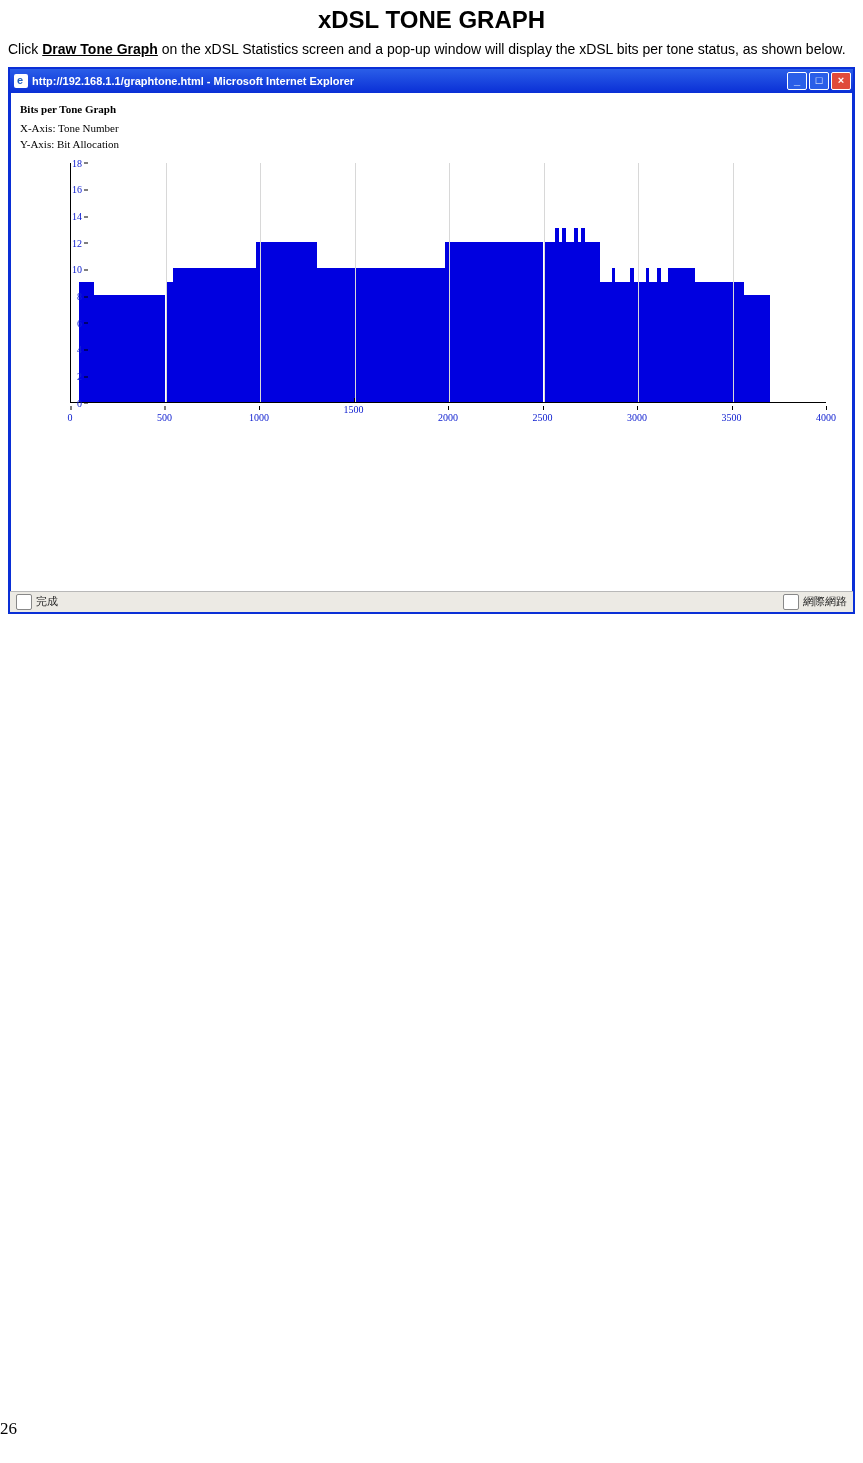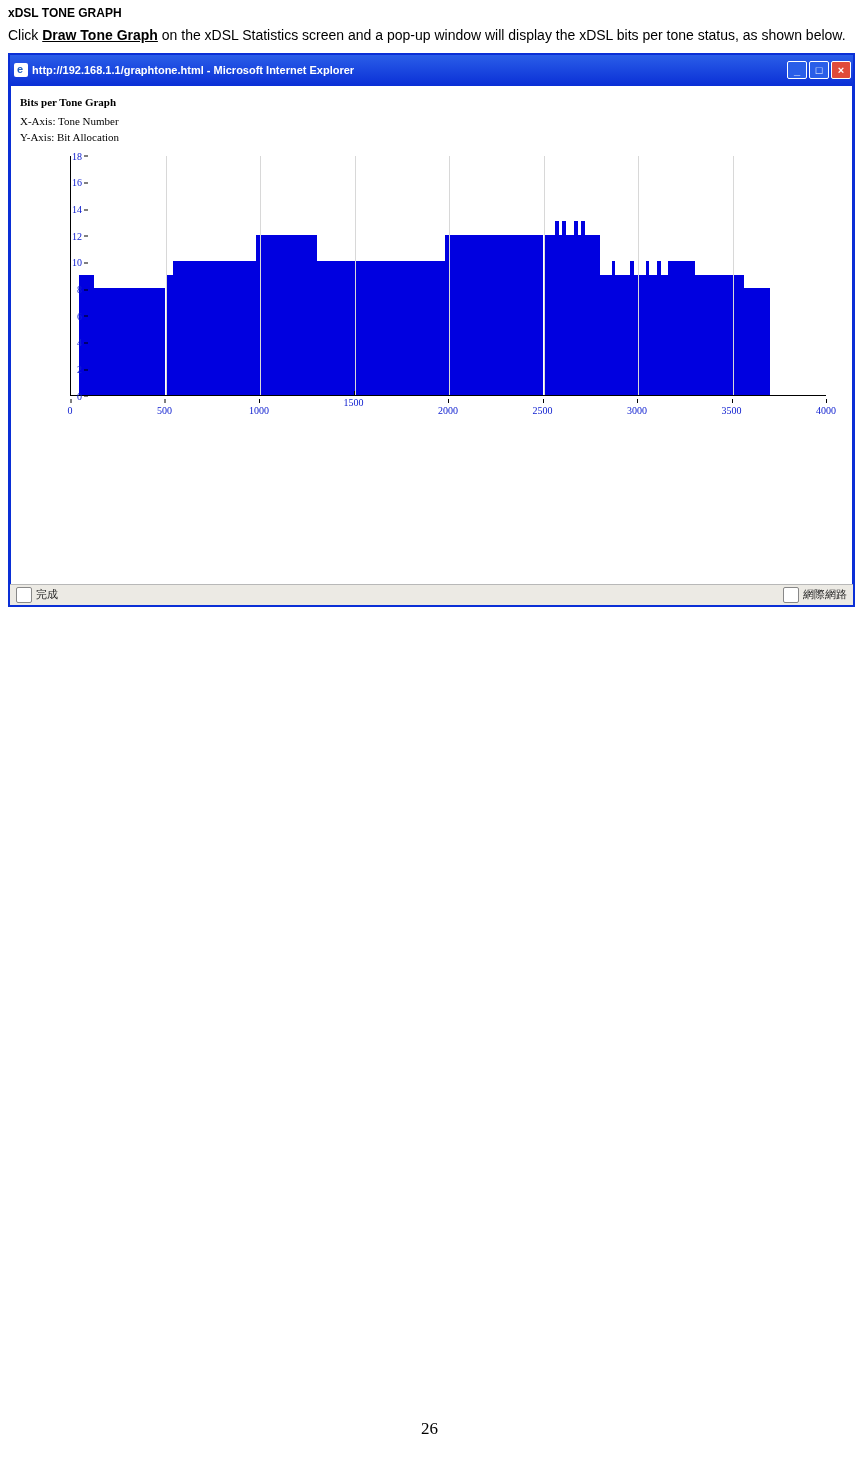--- a/index.html
+++ b/index.html
@@ -1,22 +1,22 @@
 <!DOCTYPE html>
 <html><head>
 <meta charset="utf-8">
 <style>
   html,body{margin:0;padding:0;background:#fff;font-family:Verdana,Arial,sans-serif;}
   .page{width:863px;min-height:1463px;margin:0 auto;position:relative;box-sizing:border-box;padding:4px 8px 0 8px;}
-  .heading{font-size:12px;font-weight:bold;margin:2px 0 6px 0;}
+  .heading{font-size:24px;font-weight:bold;margin:2px 0 6px 0;text-align:center;}
   .intro{font-size:14px;line-height:1.35;margin:0 0 8px 0;}
   .intro b{font-weight:bold;text-decoration:underline;}
   
   .win{border:2px solid #0a2fd6;background:#fff;box-shadow:0 0 0 1px #0a2fd6 inset;font-family:Tahoma,Arial,sans-serif;}
-  .titlebar{height:31px;background:linear-gradient(#2a5ee8,#0a2fd6);color:#fff;display:flex;align-items:center;justify-content:space-between;padding:0 2px 0 4px;}
+  .titlebar{height:24px;background:linear-gradient(#2a5ee8,#0a2fd6);color:#fff;display:flex;align-items:center;justify-content:space-between;padding:0 2px 0 4px;}
   .titlebar .left{display:flex;align-items:center;gap:4px;font-size:11px;font-weight:bold;white-space:nowrap;overflow:hidden;}
   .ie-icon{width:14px;height:14px;background:#fff;border-radius:2px;position:relative;}
   .ie-icon::after{content:"e";color:#1e5fbf;font:bold 11px/14px Arial;position:absolute;left:3px;top:-1px;}
   .winbtns{display:flex;gap:2px;}
   .winbtn{width:18px;height:16px;border:1px solid #fff;border-radius:2px;display:flex;align-items:center;justify-content:center;font:bold 11px/1 Arial;color:#fff;}
   .winbtn.min{background:#2a5ee8;}
   .winbtn.max{background:#2a5ee8;}
   .winbtn.close{background:#e04b3a;}
   .content{padding:8px 10px 10px 10px;min-height:480px;}
   .bpt-title{font:bold 11px Verdana;color:#000;margin:2px 0 6px 0;}
@@ -31,21 +31,21 @@
   .ytick .t{position:absolute;right:-6px;top:50%;width:4px;border-top:1px solid #000;}
   .xtick{position:absolute;bottom:0;font:10px Verdana;color:#1020d0;transform:translateX(-50%);}
   .xtick .t{position:absolute;left:50%;top:-6px;height:4px;border-left:1px solid #000;}
   .bars{position:absolute;left:0;right:0;bottom:0;top:0;}
   .bar{position:absolute;bottom:0;background:#0000e0;}
   
   .status{height:20px;border-top:1px solid #b8b8b8;background:#eceae4;display:flex;align-items:center;justify-content:space-between;padding:0 6px;font:11px Tahoma;color:#222;}
   .status .left{display:flex;align-items:center;gap:4px;}
   .status .right{display:flex;align-items:center;gap:4px;}
   .sicon{width:14px;height:14px;border:1px solid #888;border-radius:2px;background:#fff;}
-  .pagenum{position:absolute;bottom:24px;left:0;right:4px;text-align:center;font:17px Verdana;}
+  .pagenum{position:absolute;bottom:24px;left:0;right:4px;font:17px Verdana;}
 </style>
 </head>
 <body>
 
 <div class="page">
 
   <div class="heading">xDSL TONE GRAPH</div>
 
   <p class="intro">
     <span>Click </span><b>Draw Tone Graph</b><span> on the xDSL Statistics screen and a pop-up window will display the xDSL bits per tone status, as shown below.</span>

